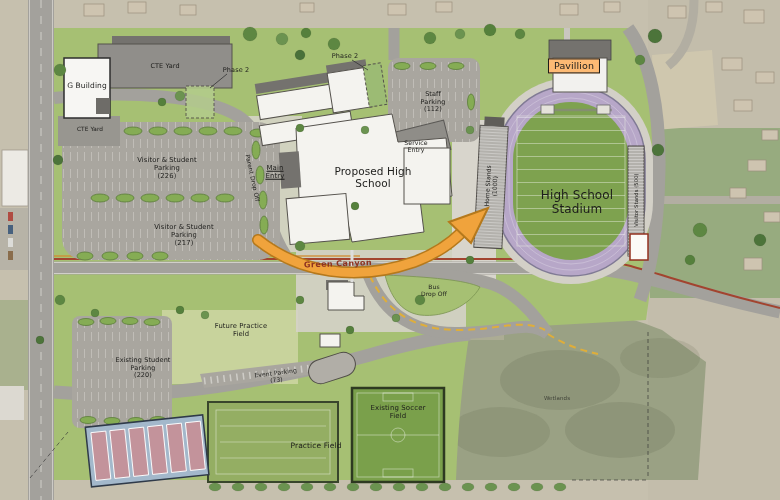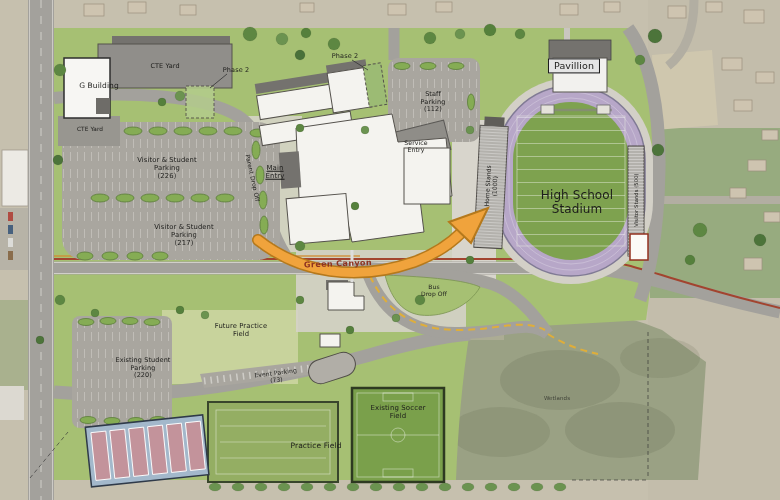--- a/index.html
+++ b/index.html
@@ -7,21 +7,21 @@
     --fieldgreen:#7ea24f; --arrow:#f0a33c; --arrowedge:#b5791c; --canal:#a2442f;
     --busdash:#dfae3a; --tennis:#a3b8cb; --court:#c3939b; --bldg:#f4f3ef;
     --roof:#74726e; --wetland:#9aa184; --ink:#1d1d1b; --roadlabel:#8e3322;
   }
   html,body{margin:0;padding:0;background:#c6c0ae;}
   #stage{position:relative;width:780px;height:500px;overflow:hidden;background:#c6c0ae;
          font-family:"DejaVu Sans",sans-serif;}
   #stage > svg{position:absolute;left:0;top:0;}
   .lb{position:absolute;transform:translate(-50%,-50%);font:7px "DejaVu Sans",sans-serif;
       color:var(--ink);text-align:center;white-space:pre-line;line-height:1.18;letter-spacing:.1px;}
-  .box{background:#e5e5e5;border:1.3px solid #1a1a1a;padding:1px 5px;white-space:nowrap;}
+  .box{background:#fdba74;border:1.3px solid #1a1a1a;padding:1px 5px;white-space:nowrap;}
   
   .grassf{fill:var(--grass)} .roadf{fill:var(--road)} .roadl{stroke:var(--road);fill:none}
   .parkf{fill:var(--parking)} .trackf{fill:var(--track)} .fieldf{fill:var(--fieldgreen)}
   .arrowl{stroke:var(--arrow)} .arrowe{stroke:var(--arrowedge)}
   .arrowhead{fill:var(--arrow);stroke:var(--arrowedge)}
   .canall{stroke:var(--canal)} .busl{stroke:var(--busdash)}
   .tennisf{fill:var(--tennis)} .courtf{fill:var(--court)}
   .bldg{fill:var(--bldg);stroke:#55524d;stroke-width:1}
   .rooff{fill:var(--roof)} .wetf{fill:var(--wetland)}
 </style>
@@ -340,40 +340,42 @@
     <polygon class="arrowhead" points="488,208 471,243 449,222" stroke-width="2"></polygon>
   </g>
 
   <g stroke="#333" stroke-width="1" opacity="0.65" fill="none">
     <path d="M30,478 L68,432" stroke-dasharray="4 3"></path>
     <path d="M572,480 H648" stroke-dasharray="4 3"></path>
     <path d="M648,332 V478" stroke-dasharray="4 3"></path>
   </g>
 </svg>
 
-<div class="lb" style="left:87px;top:86px;font-size:7.5px;white-space:nowrap;margin-left:12px;">G Building</div>
+<div class="lb" style="left:87px;top:86px;font-size:7.5px;white-space:nowrap;">G Building</div>
 <div class="lb" style="left:165px;top:67px;font-size:6.5px;">CTE Yard</div>
 <div class="lb" style="left:90px;top:129px;font-size:5.8px;">CTE Yard</div>
 <div class="lb" style="left:236px;top:71px;font-size:6.5px;white-space:nowrap;">Phase 2</div>
 <div class="lb" style="left:345px;top:57px;font-size:6.5px;white-space:nowrap;">Phase 2</div>
 <div class="lb" style="left:433px;top:102px;font-size:6.5px;">Staff
 Parking
 (112)</div>
 <div class="lb" style="left:416px;top:146px;font-size:6.2px;">Service
 Entry</div>
 <div class="lb box" style="left:574px;top:66px;font-size:9.5px;">Pavillion</div>
 <div class="lb" style="left:275px;top:172px;font-size:7px;text-decoration:underline;">Main
 Entry</div>
 <div class="lb" style="left:253px;top:178px;font-size:6px;white-space:nowrap;transform:translate(-50%,-50%) rotate(78deg);">Parent Drop Off</div>
 <div class="lb" style="left:167px;top:168px;font-size:6.8px;">Visitor &amp; Student
 Parking
 (226)</div>
 <div class="lb" style="left:184px;top:235px;font-size:6.8px;">Visitor &amp; Student
 Parking
 (217)</div>
+<div class="lb" style="left:373px;top:177px;font-size:10.5px;">Proposed High
+School</div>
 <div class="lb" style="left:491px;top:186px;font-size:6px;transform:translate(-50%,-50%) rotate(-87deg);">Home Stands
 (1000)</div>
 <div class="lb" style="left:636px;top:200px;font-size:5.2px;white-space:nowrap;transform:translate(-50%,-50%) rotate(-90deg);">Visitor Stands (500)</div>
 <div class="lb" style="left:577px;top:202px;font-size:12px;">High School
 Stadium</div>
 <div class="lb" style="left:338px;top:264px;font-size:8px;color:var(--roadlabel);font-weight:bold;letter-spacing:.4px;white-space:nowrap;transform:translate(-50%,-50%) rotate(-2deg);">Green Canyon</div>
 <div class="lb" style="left:434px;top:290px;font-size:6px;">Bus
 Drop Off</div>
 <div class="lb" style="left:241px;top:330px;font-size:6.8px;">Future Practice
 Field</div>

